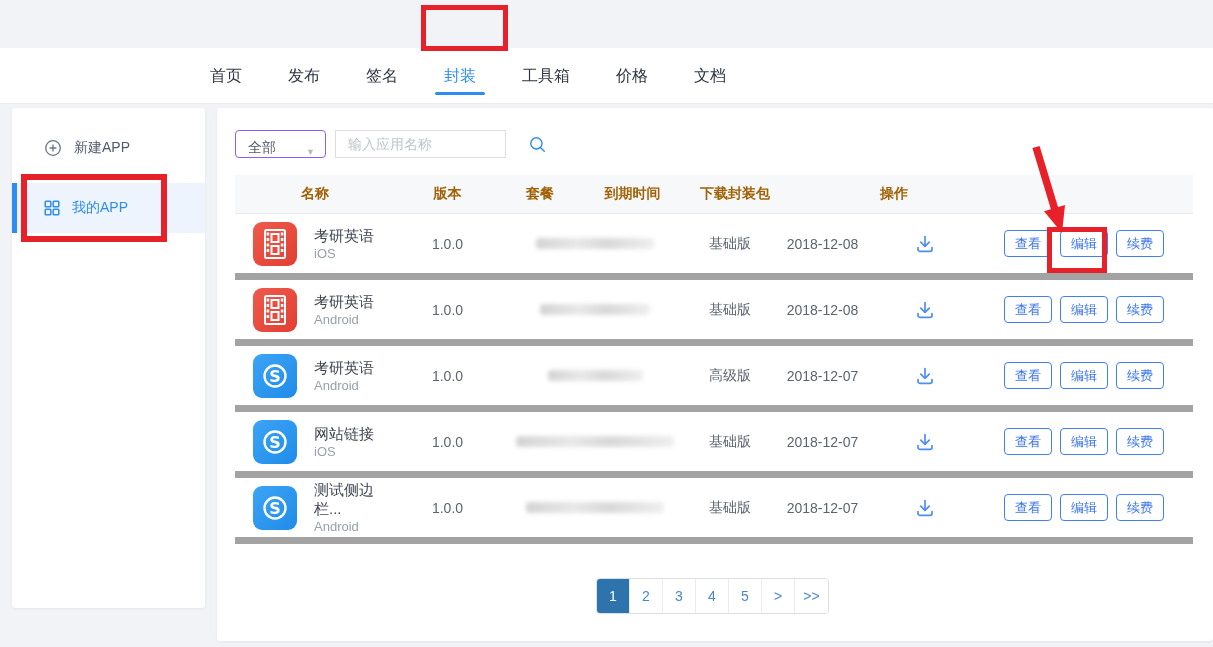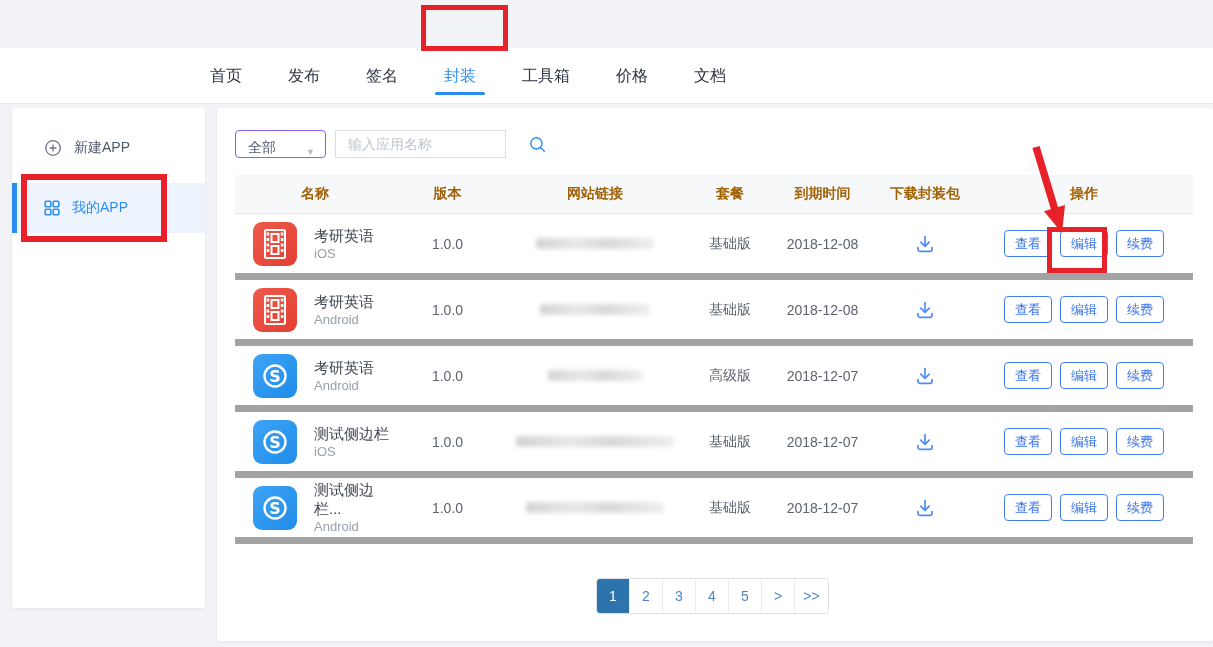--- a/index.html
+++ b/index.html
@@ -137,21 +137,20 @@
             <circle cx="7.4" cy="7.4" r="5.6" fill="none" stroke="#2d8cf0" stroke-width="1.4"></circle>
             <path d="M11.7 11.7 L15.3 15.3" stroke="#2d8cf0" stroke-width="1.4" stroke-linecap="round"></path>
           </svg>
       </span>
     </div>
 
     <div class="table">
       <div class="trow thead">
         <div class="col-name">名称</div>
         <div class="col-ver">版本</div>
-        <div class="col-link">网站链接</div>
         <div class="col-plan">套餐</div>
         <div class="col-exp">到期时间</div>
         <div class="col-dl">下载封装包</div>
         <div class="col-act">操作</div>
       </div>
       <div>
   <div class="trow tbody-row">
     <div class="col-name">
       <div class="name-cell">
         <div class="app-icon app-icon-red">
@@ -295,21 +294,21 @@
     <div class="col-name">
       <div class="name-cell">
         <div class="app-icon app-icon-blue">
 
           <svg width="44" height="44" viewBox="0 0 44 44">
             <circle cx="22" cy="22" r="10.5" fill="none" stroke="#ffffff" stroke-width="2.4"></circle>
             <text x="22" y="27.5" text-anchor="middle" font-size="16" font-weight="bold" fill="#ffffff" font-family="DejaVu Sans, sans-serif">S</text>
           </svg>
         </div>
         <div class="name-lines">
-          <div class="nm">测试侧边栏</div>
+          <div class="nm">网站链接</div>
           <div class="pf">iOS</div>
         </div>
       </div>
     </div>
     <div class="col-ver">1.0.0</div>
     <div class="col-link">
               <div class="blur-bar" style="width: 158px;"></div>
             </div>
     <div class="col-plan">基础版</div>
     <div class="col-exp">2018-12-07</div>

